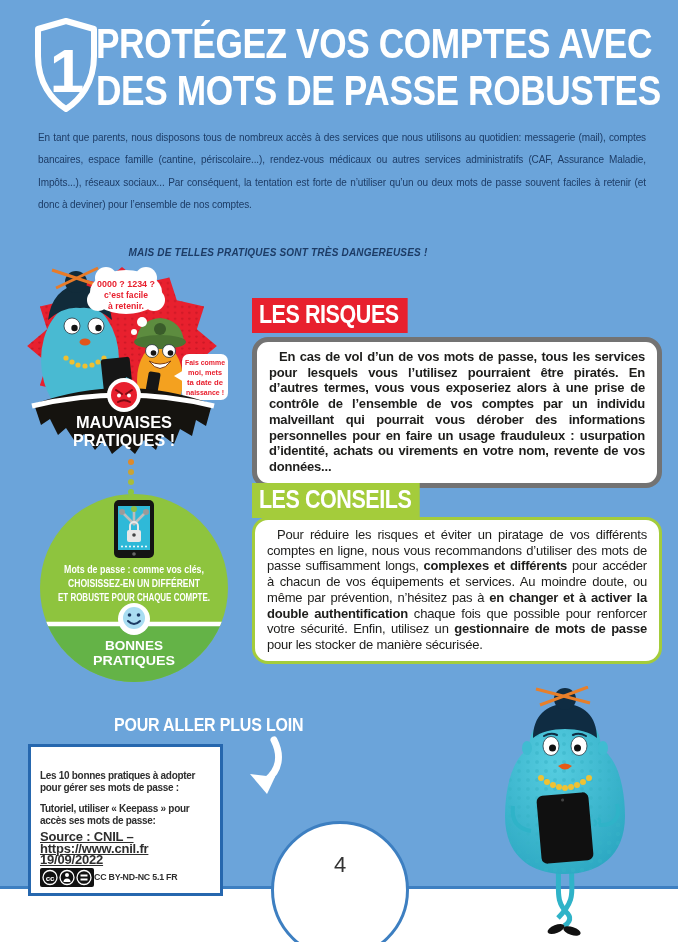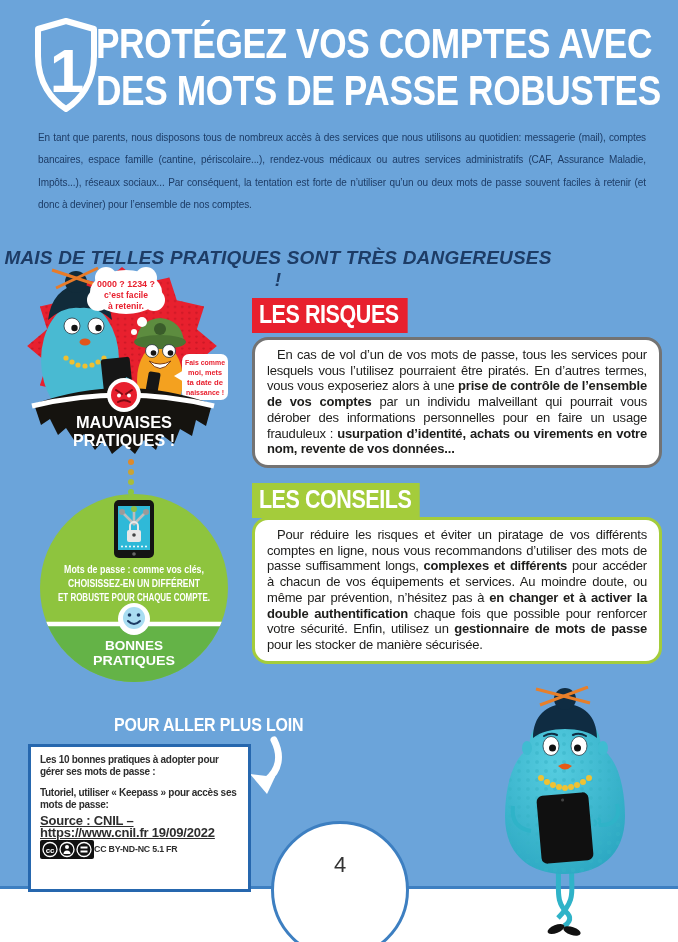--- a/index.html
+++ b/index.html
@@ -18,48 +18,48 @@
     font-size:42px;line-height:47px;white-space:nowrap;letter-spacing:-0.5px;
     transform:scaleX(0.84);transform-origin:left top;
   }
   
   .intro{
     position:absolute;left:38px;top:127px;width:608px;color:#1d3c66;
     font-size:10px;line-height:22.4px;text-align:justify;letter-spacing:-0.1px;
   }
   .warning{
     position:absolute;left:0;top:247px;width:556px;text-align:center;
-    color:#1d3c66;font-weight:bold;font-style:italic;font-size:19px;letter-spacing:0.2px;
+    color:#1d3c66;font-weight:bold;font-style:italic;font-size:10px;letter-spacing:0.2px;
   }
   
   .sec-head{
     position:absolute;display:inline-block;color:#ffffff;font-weight:bold;
     font-size:25px;padding:2px 10px 4px 8px;letter-spacing:-0.5px;
     transform:scaleX(0.86);transform-origin:left top;white-space:nowrap;
   }
   .head-red{left:252px;top:298px;background:#e8202e;}
   .head-green{left:252px;top:483px;background:#a4cc3b;}
   .txt-box{
     position:absolute;left:252px;width:410px;background:#ffffff;border-radius:16px;
     box-sizing:border-box;padding:7px 12px 8px 12px;color:#1d1d1b;
     font-size:13px;line-height:15.7px;text-align:justify;letter-spacing:-0.2px;
   }
   .txt-box p{margin:0;text-indent:10px;}
-  .box-red{top:337px;border:3px solid #737373;min-height:110px;}
+  .box-red{top:337px;border:5px solid #737373;min-height:110px;font-weight:bold;}
   .box-green{top:517px;border:3px solid #a4cc3b;min-height:140px;}
   
   .further-head{
     position:absolute;left:114px;top:714px;color:#ffffff;font-weight:bold;font-size:19px;
     letter-spacing:-0.2px;transform:scaleX(0.84);transform-origin:left top;white-space:nowrap;
   }
   .arrow{position:absolute;left:240px;top:736px;}
   .info-box{
-    position:absolute;left:28px;top:744px;width:223px;min-height:148px;
+    position:absolute;left:28px;top:744px;width:195px;min-height:148px;
     background:#ffffff;border:3px solid #2667ae;box-sizing:border-box;
-    padding:7px 9px 6px 9px;color:#2e2e2e;font-weight:bold;
+    padding:23px 9px 6px 9px;color:#2e2e2e;font-weight:bold;
     font-size:10px;line-height:11.9px;letter-spacing:-0.3px;
   }
   .info-box .lbl{margin:0 0 1px 0;}
   .info-box .lnk{margin:0;text-decoration:underline;overflow-wrap:anywhere;cursor:pointer;}
   .info-box .gap{height:8px;}
   .src{margin:4px 0 2px 0;font-size:13px;letter-spacing:-0.2px;text-decoration:underline;}
   .lic-row{display:flex;align-items:center;}
   .lic-txt{font-size:8.8px;letter-spacing:-0.2px;}
   
   .bad-illu{position:absolute;left:16px;top:262px;}

